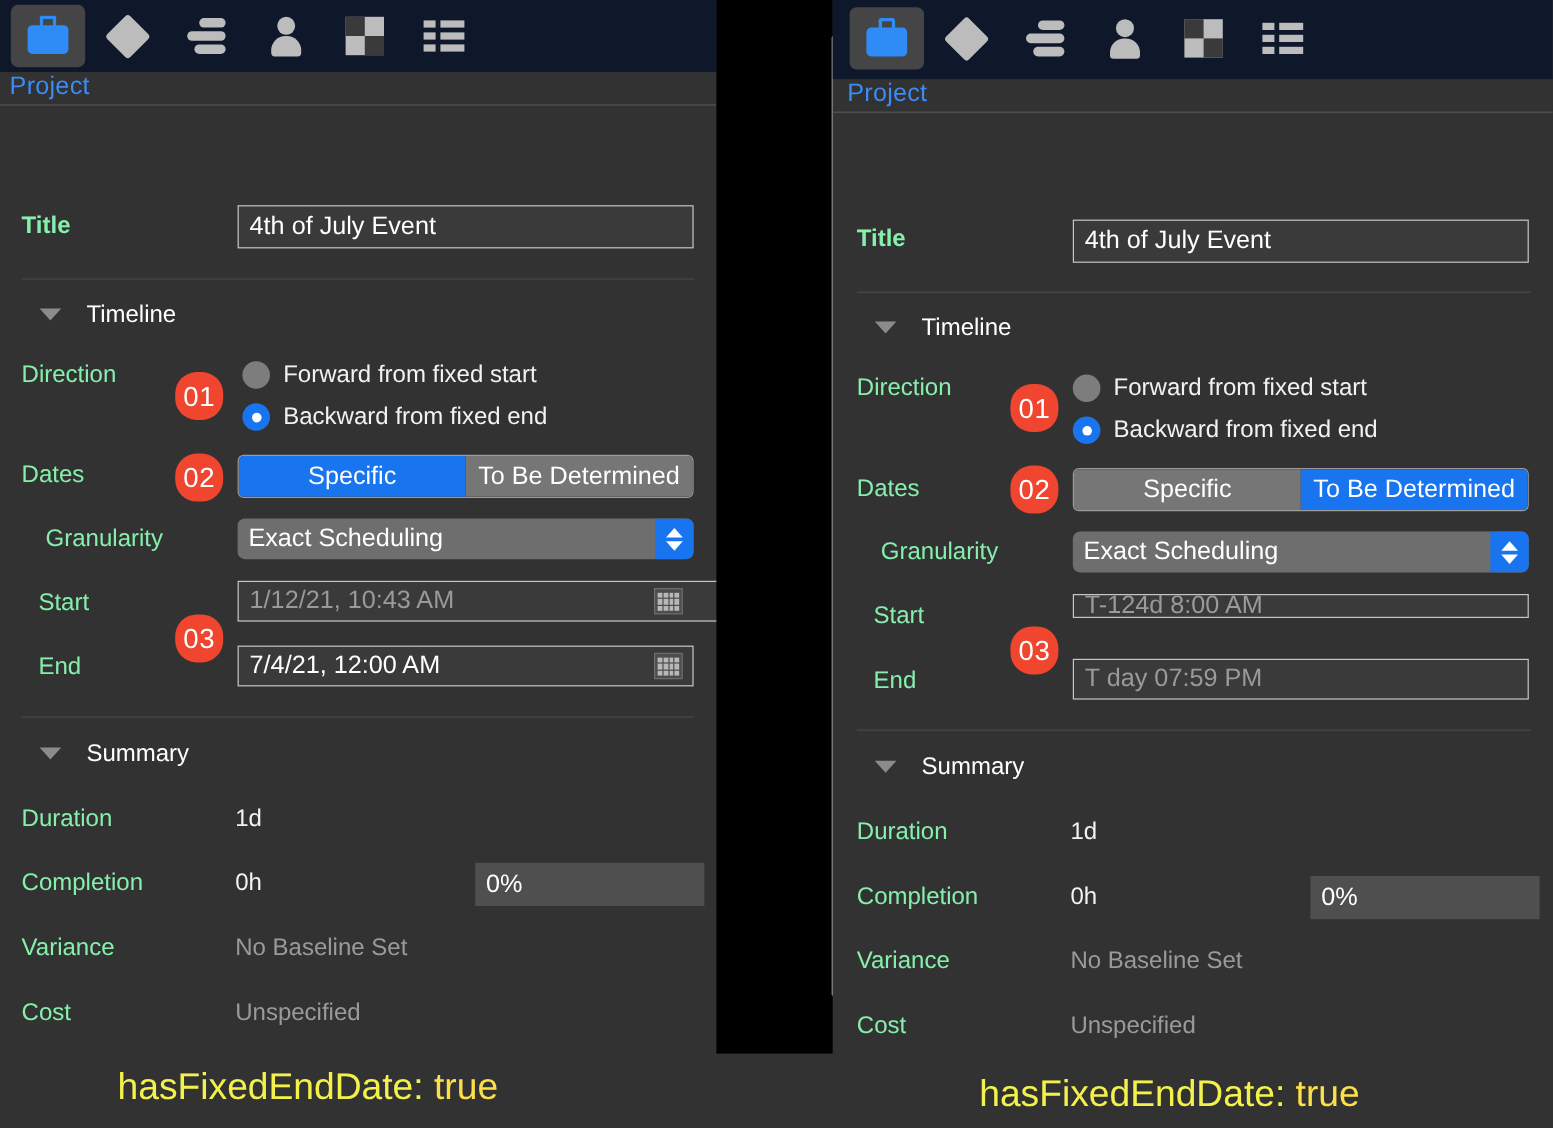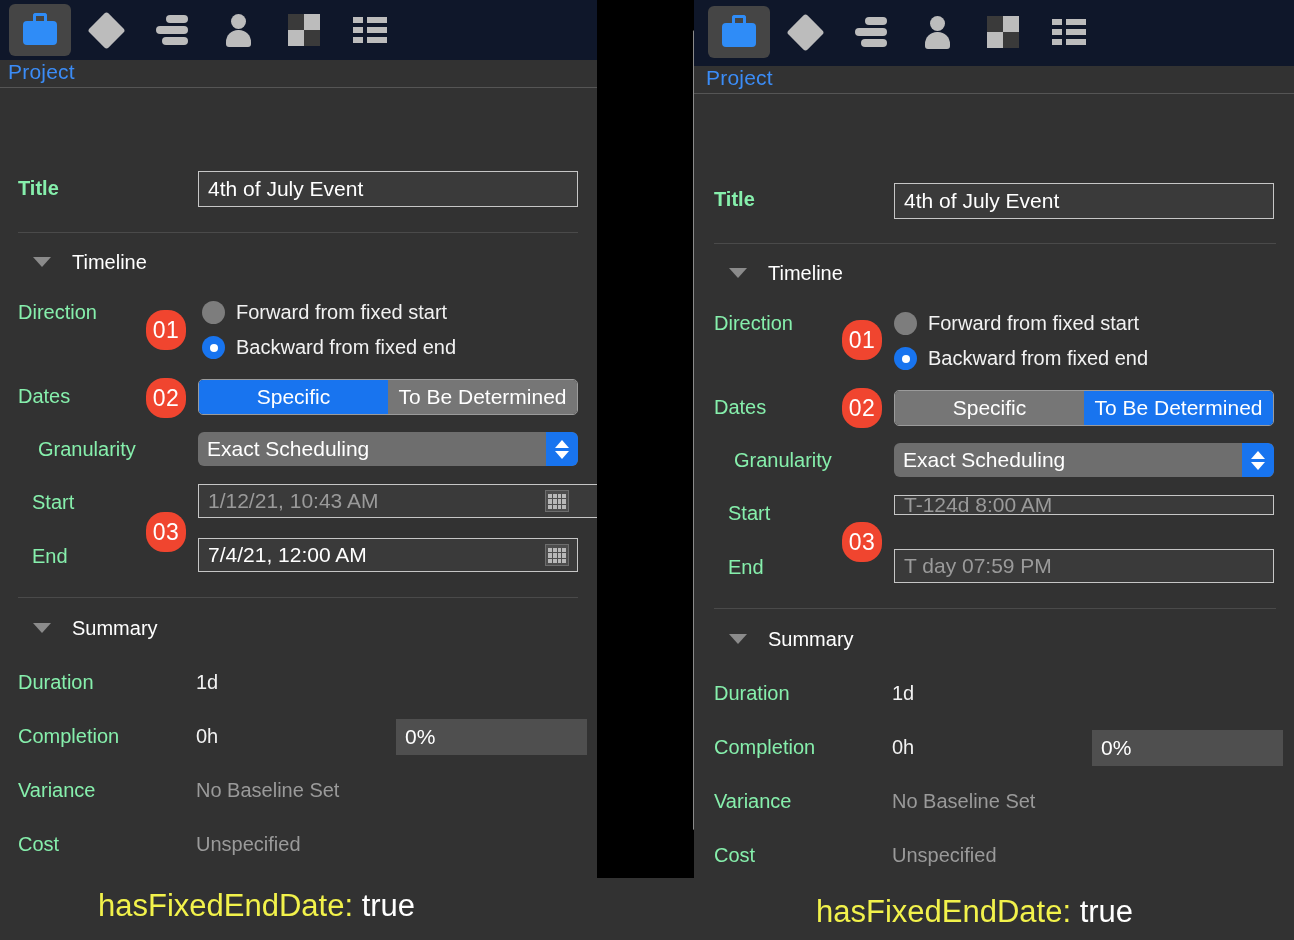--- a/index.html
+++ b/index.html
@@ -253,21 +253,21 @@
   }
   .cal-icon i { background: #b8b8b8; display: block; }
 
   
   .annot {
     position: absolute;
     font-size: 31px;
     white-space: nowrap;
     color: #f2f24b;
   }
-  .annot .val { color: #ffffff; }
+  .annot .val { color: #fde047; }
 
   
   .ic { position: relative; width: 36px; height: 34px; }
 
   .ic-briefcase .handle {
     position: absolute; left: 11px; top: 0;
     width: 14px; height: 9px;
     border: 3px solid #2f8cf7;
     border-bottom: none;
     border-radius: 3px 3px 0 0;

